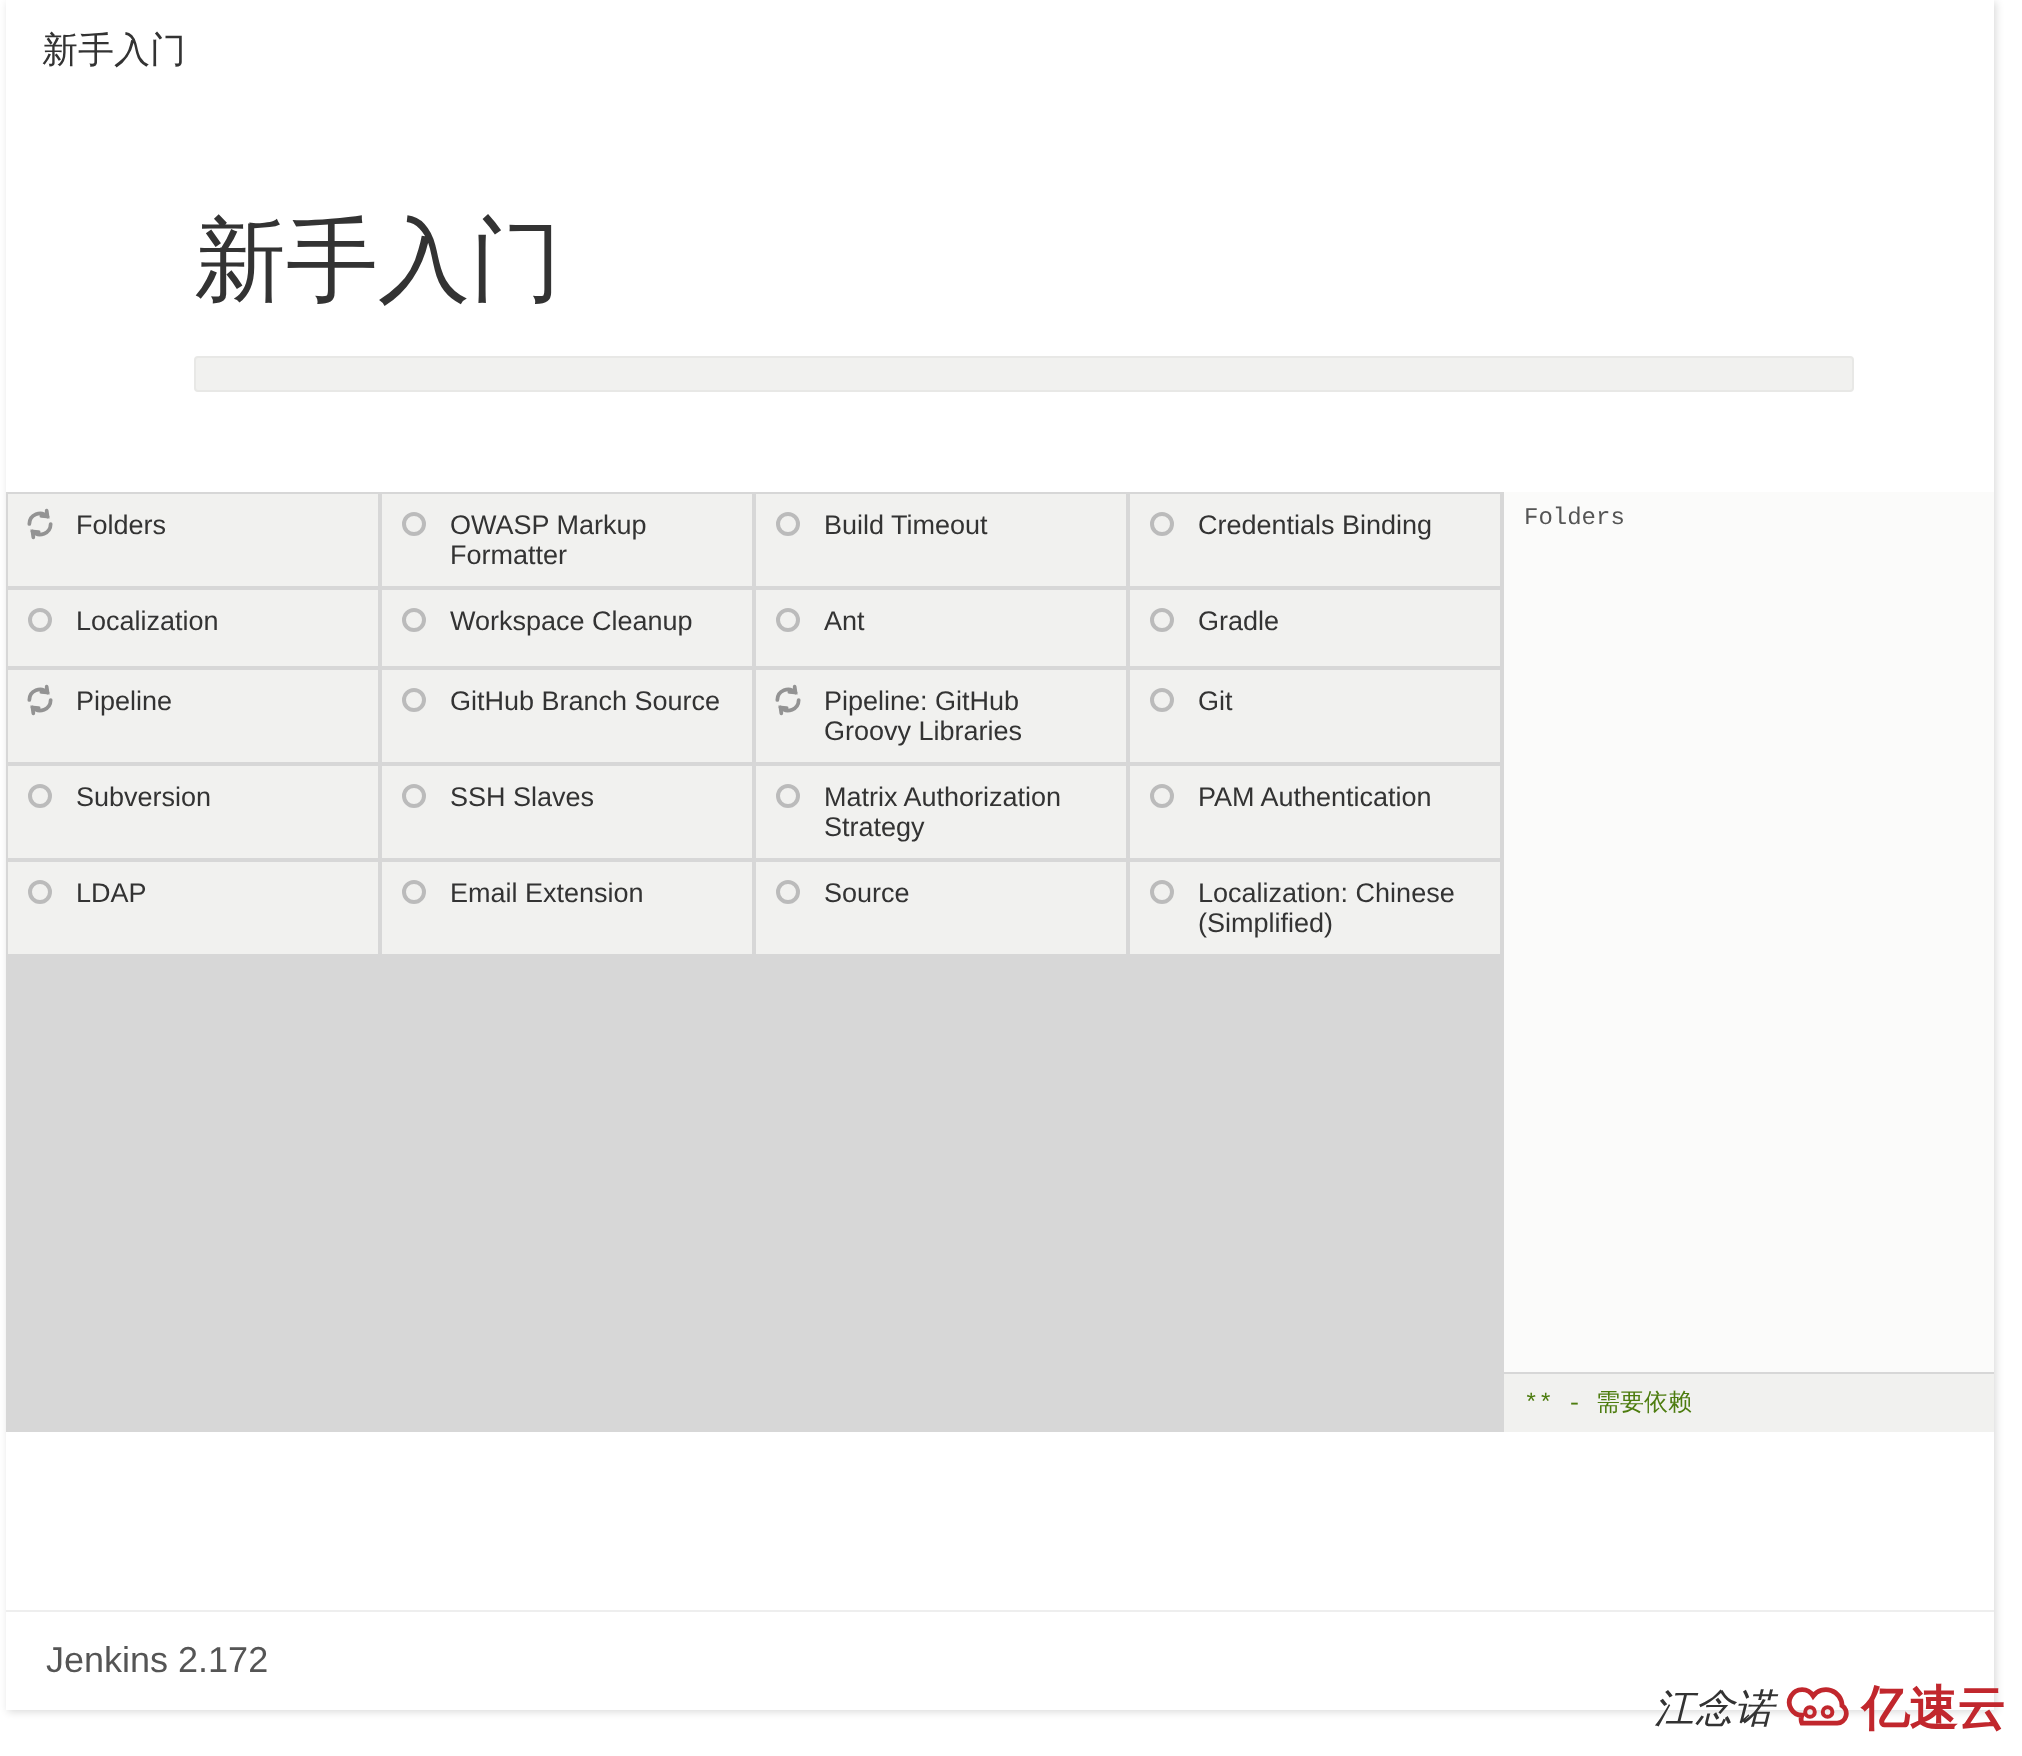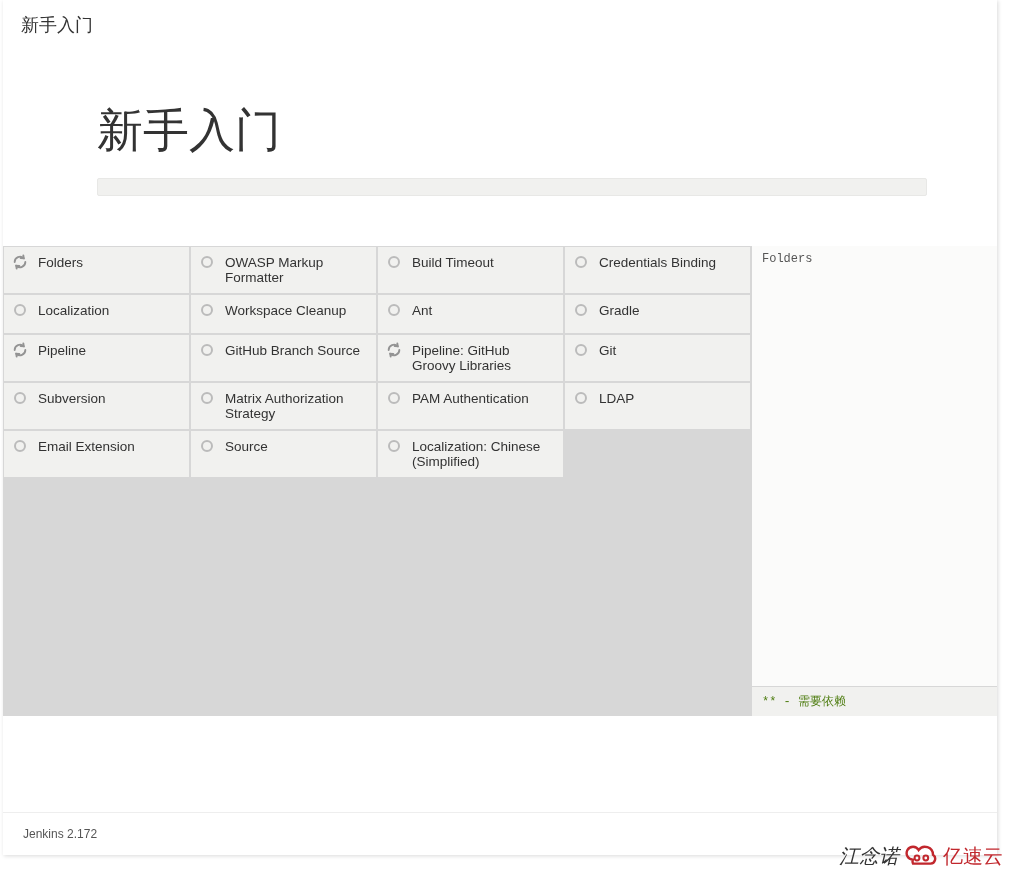--- a/index.html
+++ b/index.html
@@ -125,21 +125,21 @@
     }
     .side-footer .dep-text {
       font-family: -apple-system, BlinkMacSystemFont, "Segoe UI", Arial, sans-serif;
     }
     .footer-bar {
       position: absolute;
       bottom: 0;
       left: 0;
       right: 0;
       padding: 14px 20px;
-      font-size: 12px;
+      font-size: 18px;
       color: #555;
       background: #fff;
       border-top: 1px solid #eee;
     }
     .watermark {
       position: absolute;
       bottom: 8px;
       right: 8px;
       display: flex;
       align-items: center;
@@ -150,21 +150,22 @@
       font-size: 20px;
     }
     .watermark-logo {
       width: 32px;
       height: 28px;
     }
     .watermark-text2 {
       color: #c1272d;
       font-family: "SimHei", sans-serif;
       font-style: normal;
-      font-size: 20px;
+      font-size: 24px;
+      font-weight: bold;
     }
   </style>
 </head>
 <body>
 
 <div class="container">
 
   <div class="header-bar">
     <span>新手入门</span>
   </div>
@@ -235,20 +236,24 @@
             </svg></span>
           <span>Pipeline: GitHub Groovy Libraries</span>
         </div>
         <div class="plugin-cell tall">
           <span class="status-icon"><span class="circle-empty"></span></span>
           <span>Git</span>
         </div>
         <div class="plugin-cell tall">
           <span class="status-icon"><span class="circle-empty"></span></span>
           <span>Subversion</span>
+        </div>
+        <div class="plugin-cell tall">
+          <span class="status-icon"><span class="circle-empty"></span></span>
+          <span>SSH Slaves</span>
         </div>
         <div class="plugin-cell tall">
           <span class="status-icon"><span class="circle-empty"></span></span>
           <span>Matrix Authorization Strategy</span>
         </div>
         <div class="plugin-cell">
           <span class="status-icon"><span class="circle-empty"></span></span>
           <span>PAM Authentication</span>
         </div>
         <div class="plugin-cell">

